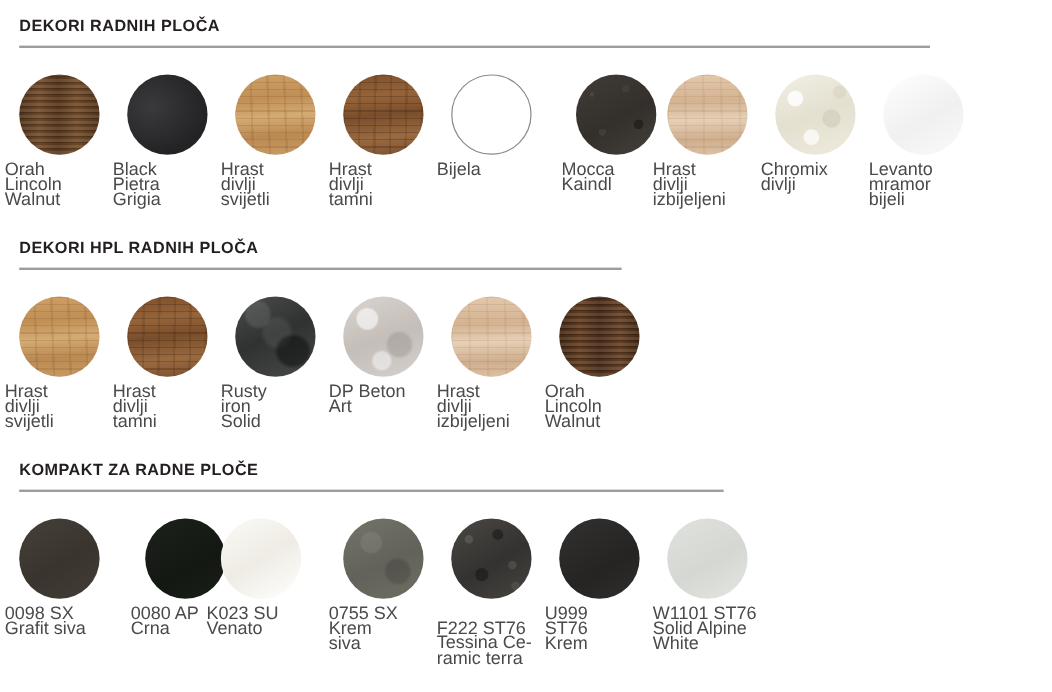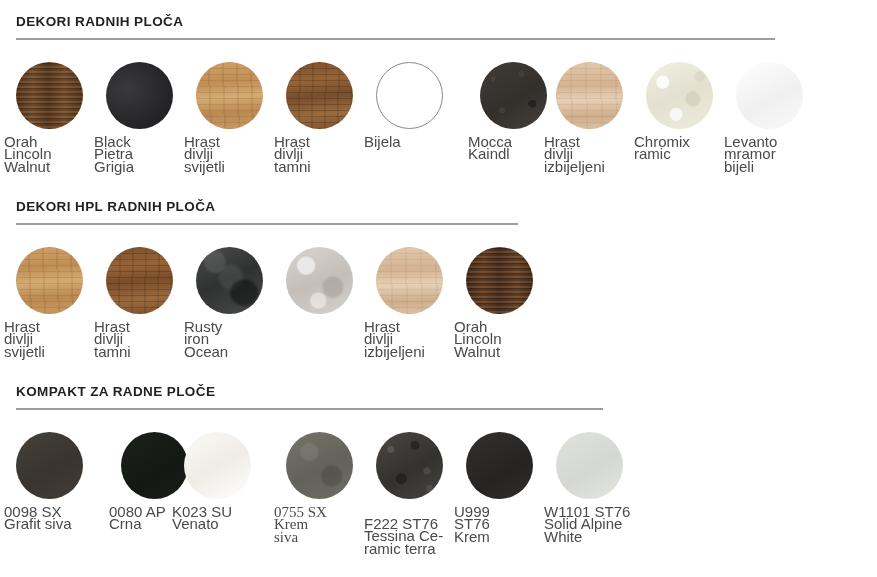--- a/index.html
+++ b/index.html
@@ -221,21 +221,21 @@
         </div>
         <div class="swatch" style="left: 544px;">
           <div class="disc t-oak-bleach"></div>
           <div class="label" style="color: rgb(74, 74, 74);">Hrast
 divlji
 izbijeljeni</div>
         </div>
         <div class="swatch" style="left: 634px;">
           <div class="disc t-chromix"></div>
           <div class="label" style="color: rgb(74, 74, 74);">Chromix
-ramic</div>
+divlji</div>
         </div>
         <div class="swatch" style="left: 724px;">
           <div class="disc t-levanto"></div>
           <div class="label" style="color: rgb(74, 74, 74);">Levanto
 mramor
 bijeli</div>
         </div>
       </div>
     </div>
     <div class="section" style="top: 199px;">
@@ -251,24 +251,26 @@
         <div class="swatch" style="left: 94px;">
           <div class="disc t-oak-dark"></div>
           <div class="label" style="color: rgb(74, 74, 74);">Hrast
 divlji
 tamni</div>
         </div>
         <div class="swatch" style="left: 184px;">
           <div class="disc t-rusty"></div>
           <div class="label" style="color: rgb(74, 74, 74);">Rusty
 iron
-Ocean</div>
+Solid</div>
         </div>
         <div class="swatch" style="left: 274px;">
           <div class="disc t-beton"></div>
+          <div class="label" style="color: rgb(74, 74, 74);">DP Beton
+Art</div>
         </div>
         <div class="swatch" style="left: 364px;">
           <div class="disc t-oak-bleach"></div>
           <div class="label" style="color: rgb(74, 74, 74);">Hrast
 divlji
 izbijeljeni</div>
         </div>
         <div class="swatch" style="left: 454px;">
           <div class="disc t-walnut2"></div>
           <div class="label" style="color: rgb(74, 74, 74);">Orah
@@ -291,21 +293,21 @@
           <div class="label" style="color: rgb(74, 74, 74);">0080 AP
 Crna</div>
         </div>
         <div class="swatch" style="left: 172px;">
           <div class="disc t-venato"></div>
           <div class="label" style="color: rgb(74, 74, 74);">K023 SU
 Venato</div>
         </div>
         <div class="swatch" style="left: 274px;">
           <div class="disc t-krem"></div>
-          <div class="label" style="color: rgb(74, 74, 74); font-family: Liberation Serif, serif;">0755 SX
+          <div class="label" style="color: rgb(74, 74, 74);">0755 SX
 Krem
 siva</div>
         </div>
         <div class="swatch" style="left: 364px;">
           <div class="disc t-tessina"></div>
           <div class="label low" style="color: rgb(74, 74, 74);">F222 ST76
 Tessina Ce-
 ramic terra</div>
         </div>
         <div class="swatch" style="left: 454px;">

